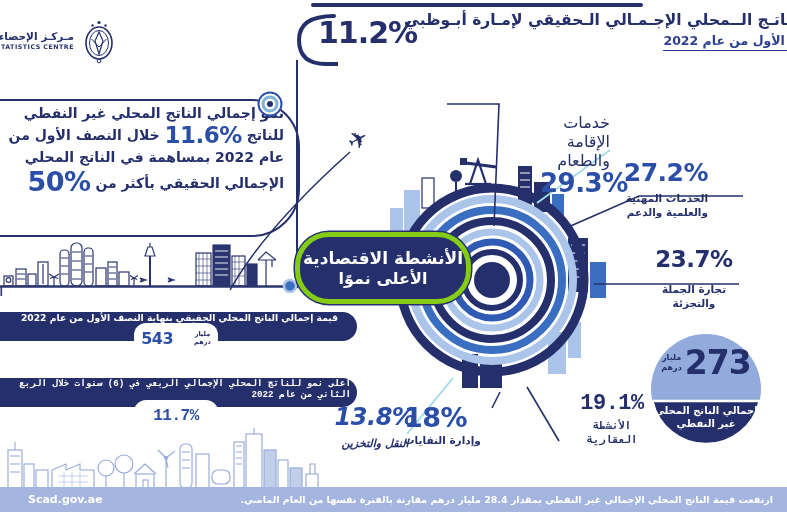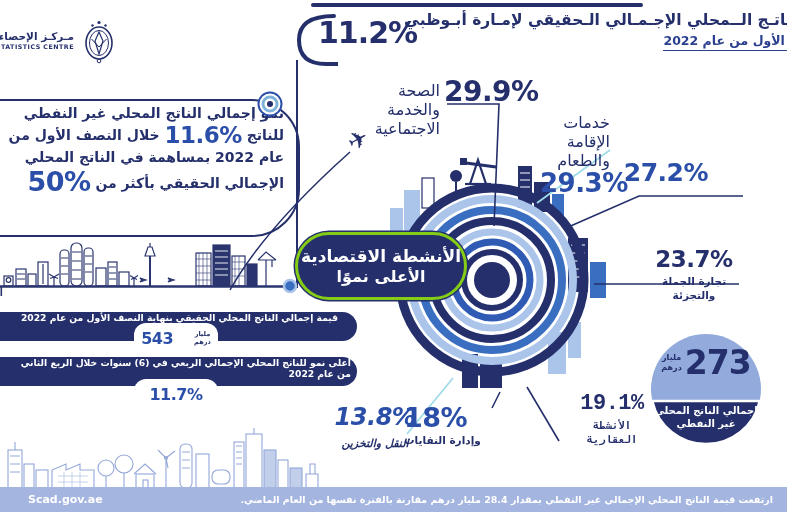--- a/index.html
+++ b/index.html
@@ -23,21 +23,21 @@
   .vline{position:absolute;left:296px;top:60px;width:2px;height:228px;background:#242f6b;z-index:1;}
   
   .gdp-box{position:absolute;left:-52px;top:99px;width:348px;height:134px;border:2.5px solid #242f6b;border-radius:48px;z-index:2;background:transparent;}
   .gdp-text{position:absolute;left:4px;top:103px;width:280px;direction:rtl;text-align:right;
             font-size:14px;font-weight:700;color:#242f6b;line-height:1.5;z-index:3;}
   .bignum{color:#2b4fa8;font-weight:800;font-size:23px;line-height:1;vertical-align:-3px;letter-spacing:-0.5px;direction:ltr;display:inline-block;}
   .bignum.xl{font-size:27px;}
   .target{position:absolute;left:257px;top:91px;z-index:4;}
   
   .rings{position:absolute;left:370px;top:140px;z-index:1;}
-  .badge{position:absolute;left:295px;top:232px;width:166px;height:62px;background:#242f6b;border:3px solid #84cc16;
+  .badge{position:absolute;left:295px;top:232px;width:166px;height:62px;background:#242f6b;border:5px solid #84cc16;
          border-radius:34px;box-shadow:0 0 0 1.5px #242f6b;z-index:4;display:flex;flex-direction:column;
          justify-content:center;align-items:center;color:#fff;direction:rtl;}
   .badge .b1{font-size:17px;font-weight:800;line-height:1.2;}
   .badge .b2{font-size:16px;font-weight:800;line-height:1.2;}
   
   .leads{position:absolute;left:0;top:0;z-index:2;pointer-events:none;}
   
   .co{position:absolute;z-index:6;color:#242f6b;}
   .co .val{font-weight:800;color:#242f6b;letter-spacing:-0.5px;direction:ltr;line-height:1;}
   .co .val.blue{color:#2b4fa8;}
@@ -53,21 +53,21 @@
   .skyline2{position:absolute;left:0;top:424px;z-index:1;}
   
   .ngdp{position:absolute;left:650px;top:333px;width:112px;height:112px;z-index:5;}
   .ngdp-num{position:absolute;top:13px;left:0;width:100%;display:flex;justify-content:center;align-items:center;gap:3px;direction:rtl;}
   .ngdp-val{font-size:33px;font-weight:800;color:#242f6b;letter-spacing:-1px;direction:ltr;line-height:1;}
   .ngdp-unit{display:flex;flex-direction:column;font-size:8px;font-weight:800;color:#242f6b;line-height:1.15;text-align:center;}
   .ngdp-lbl{position:absolute;top:71px;left:0;width:100%;text-align:center;color:#fff;font-size:10px;font-weight:700;line-height:1.3;direction:rtl;}
   
   .bar{position:absolute;left:0;width:357px;height:29px;background:#242f6b;border-radius:0 15px 15px 0;
        display:flex;align-items:center;z-index:5;flex-direction:column;}
-  .bar1{top:312px;} .bar2{top:357px;}
+  .bar1{top:312px;} .bar2{top:378px;font-family:Liberation Mono, monospace;}
   .bar-text{flex:1;direction:rtl;text-align:right;color:#fff;font-size:9.2px;font-weight:600;padding:0 6px 0 8px;line-height:1.2;}
   .pill{flex:0 0 auto;width:84px;height:31px;background:#fff;border-radius:12px;margin-right:5px;
         display:flex;align-items:center;justify-content:center;gap:21px;direction:ltr;}
   .pill-val{font-size:16px;font-weight:800;color:#2b4fa8;letter-spacing:-0.5px;line-height:1;}
   .pill-unit{display:flex;flex-direction:column;font-size:6.5px;font-weight:800;color:#242f6b;line-height:1.15;text-align:center;}
   
   .footer{position:absolute;left:0;top:487px;width:787px;height:25px;background:#a4b5e0;z-index:6;}
   .site{position:absolute;left:28px;top:6px;color:#fff;font-weight:700;font-size:11px;}
   .fnote{position:absolute;right:14px;top:7px;color:#fff;font-size:9.5px;font-weight:600;direction:rtl;}
 </style>
@@ -219,43 +219,40 @@
   <svg class="leads" width="787" height="512" viewBox="0 0 787 512">
     <path d="M447 104 L499 104 L494 226" fill="none" stroke="#242f6b" stroke-width="1.6"></path>
     <path d="M610 150 L537 203" fill="none" stroke="#9fdce8" stroke-width="1.8"></path>
     <path d="M743 196 L639 196 L566 228" fill="none" stroke="#242f6b" stroke-width="1.6"></path>
     <path d="M739 284 L594 284" fill="none" stroke="#242f6b" stroke-width="1.6"></path>
     <path d="M527 387 L559 441" fill="none" stroke="#242f6b" stroke-width="1.6"></path>
     <path d="M500 392 L492 408" fill="none" stroke="#242f6b" stroke-width="1.6"></path>
     <path d="M453 378 L407 434" fill="none" stroke="#9fdce8" stroke-width="1.8"></path>
   </svg>
 
-  <div class="co row" style="left:356px;top:78px;">
-    <div class="lbls" style="width:84px;">
-      <div>الصحة</div>
-      <div>والخدمة الاجتماعية</div>
-    </div>
-    <div class="val" style="font-size:28px;">29.9%</div>
-  </div>
 
   <div class="co row" style="left:536px;top:110px;flex-direction:column;">
     <div class="lbls" style="width:74px;">
       <div>خدمات الإقامة</div>
       <div>والطعام</div>
     </div>
     <div class="val blue" style="font-size:26px;">29.3%</div>
   </div>
 
   <div class="co" style="left:612px;top:160px;width:96px;text-align:right;">
     <div class="val blue" style="font-size:25px;">27.2%</div>
+    <div class="lbl" style="margin-top:7px;">
+      <div>الخدمات المهنية</div>
+      <div>والعلمية والدعم</div>
+    </div>
   </div>
 
   <div class="co" style="left:648px;top:248px;width:92px;text-align:center;">
     <div class="val" style="font-size:23px;">23.7%</div>
-    <div class="lbl" style="margin-top:4px;">تجارة الجملة والتجزئة</div>
+    <div class="lbl" style="margin-top:12px;">تجارة الجملة والتجزئة</div>
   </div>
 
   <div class="co" style="left:568px;top:393px;width:88px;text-align:center;font-family:Liberation Mono, monospace;">
     <div class="val" style="font-size:22px;">19.1%</div>
     <div class="lbl" style="margin-top:5px;">الأنشطة العقارية</div>
   </div>
 
   <div class="co" style="left:404px;top:404px;width:120px;text-align:left;">
     <div class="val blue" style="font-size:27px;">18%</div>
     <div class="lbl" style="margin-top:3px;">

